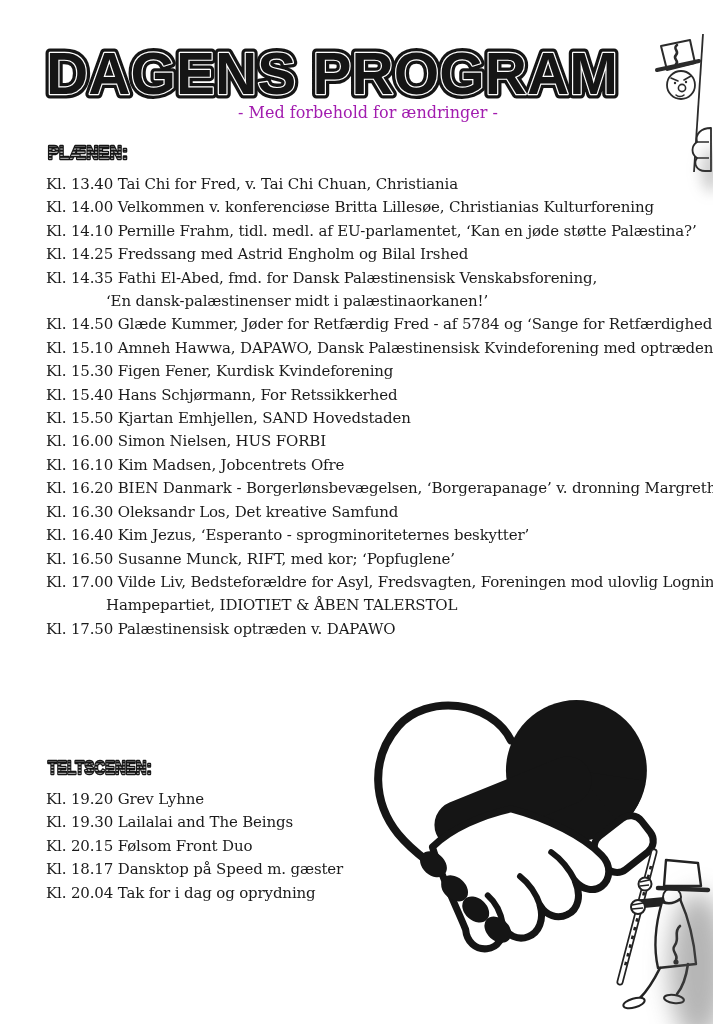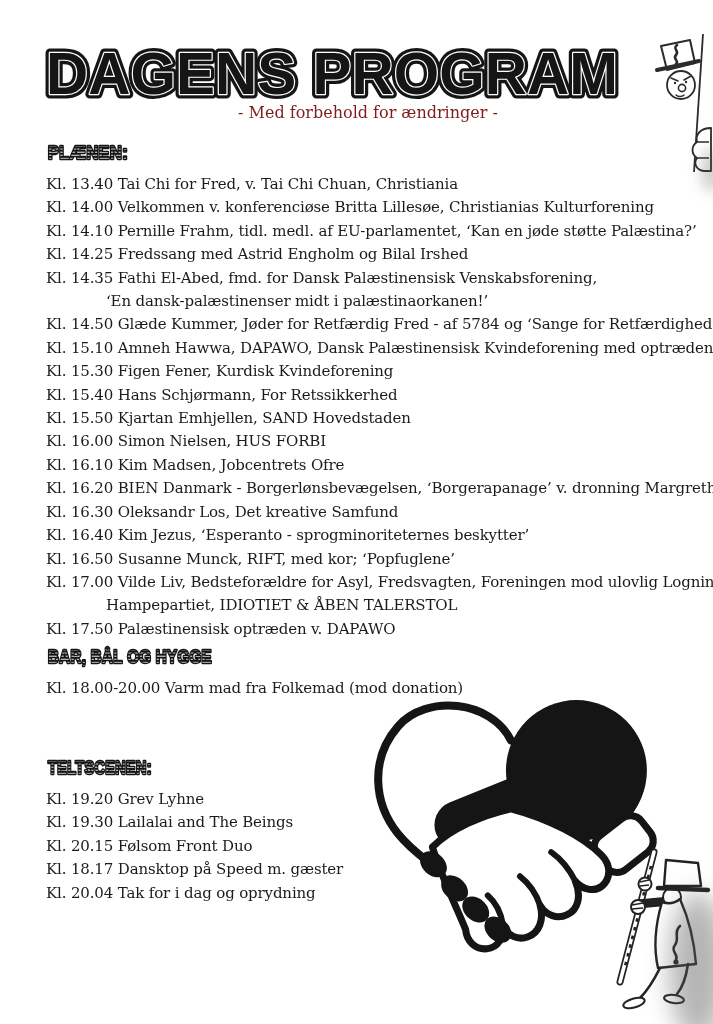--- a/index.html
+++ b/index.html
@@ -7,21 +7,21 @@
     position:relative; width:713px; height:1024px; background:#ffffff;
     overflow:hidden; font-family:"DejaVu Serif", serif; color:#1b1b1b;
     margin:0 auto;
   }
   svg text{ font-family:"Liberation Sans", sans-serif; }
   .title-svg{ position:absolute; left:42px; top:38px; }
   .t-fat{ font-weight:bold; fill:#151515; stroke:#151515; stroke-width:9; paint-order:stroke; stroke-linejoin:round; }
   .t-in { font-weight:bold; fill:#151515; stroke:#ffffff; stroke-width:2.4; paint-order:stroke; stroke-linejoin:round; }
   .subtitle{
     position:absolute; left:46px; top:103px; width:644px; text-align:center;
-    font-size:16px; line-height:20px; color:#7f1d1d;
+    font-size:16px; line-height:20px; color:#a21caf;
   }
   .section{ position:absolute; left:46px; }
   #sec-plaenen{ top:140px; }
   #sec-bar{ top:644px; }
   #sec-telt{ top:755px; }
   .heading-svg{ display:block; margin-bottom:7px; }
   .h-txt{ font-weight:bold; letter-spacing:.5px; stroke:#151515; stroke-width:2.6; paint-order:stroke; stroke-linejoin:round; }
   .prog-item{ margin:0; }
   .prog-item .line{
     font-size:15px; line-height:23.4px; letter-spacing:-0.15px;
@@ -115,30 +115,20 @@
         <div class="prog-item">
           <div class="line">Kl. 17.00 Vilde Liv, Bedsteforældre for Asyl, Fredsvagten, Foreningen mod ulovlig Logning, DEMOS</div>
           <div class="line cont">Hampepartiet, IDIOTIET &amp; ÅBEN TALERSTOL</div>
         </div>
         <div class="prog-item">
           <div class="line">Kl. 17.50 Palæstinensisk optræden v. DAPAWO</div>
         </div>
       </div>
   </div>
 
-  <div class="section" id="sec-bar">
-    <svg class="heading-svg" width="230" height="26" viewBox="0 0 230 26">
-      <text class="h-txt" x="2" y="19" font-size="18" fill="url(#hstripes)" textLength="164" lengthAdjust="spacingAndGlyphs">BAR, BÅL OG HYGGE</text>
-    </svg>
-    <div>
-        <div class="prog-item">
-          <div class="line">Kl. 18.00-20.00 Varm mad fra Folkemad (mod donation)</div>
-        </div>
-      </div>
-  </div>
 
   <div class="section" id="sec-telt">
     <svg class="heading-svg" width="220" height="26" viewBox="0 0 220 26">
       <text class="h-txt" x="2" y="19" font-size="18" fill="url(#hstripes)" textLength="104" lengthAdjust="spacingAndGlyphs">TELTSCENEN:</text>
     </svg>
     <div>
         <div class="prog-item">
           <div class="line">Kl. 19.20 Grev Lyhne</div>
         </div>
         <div class="prog-item">

